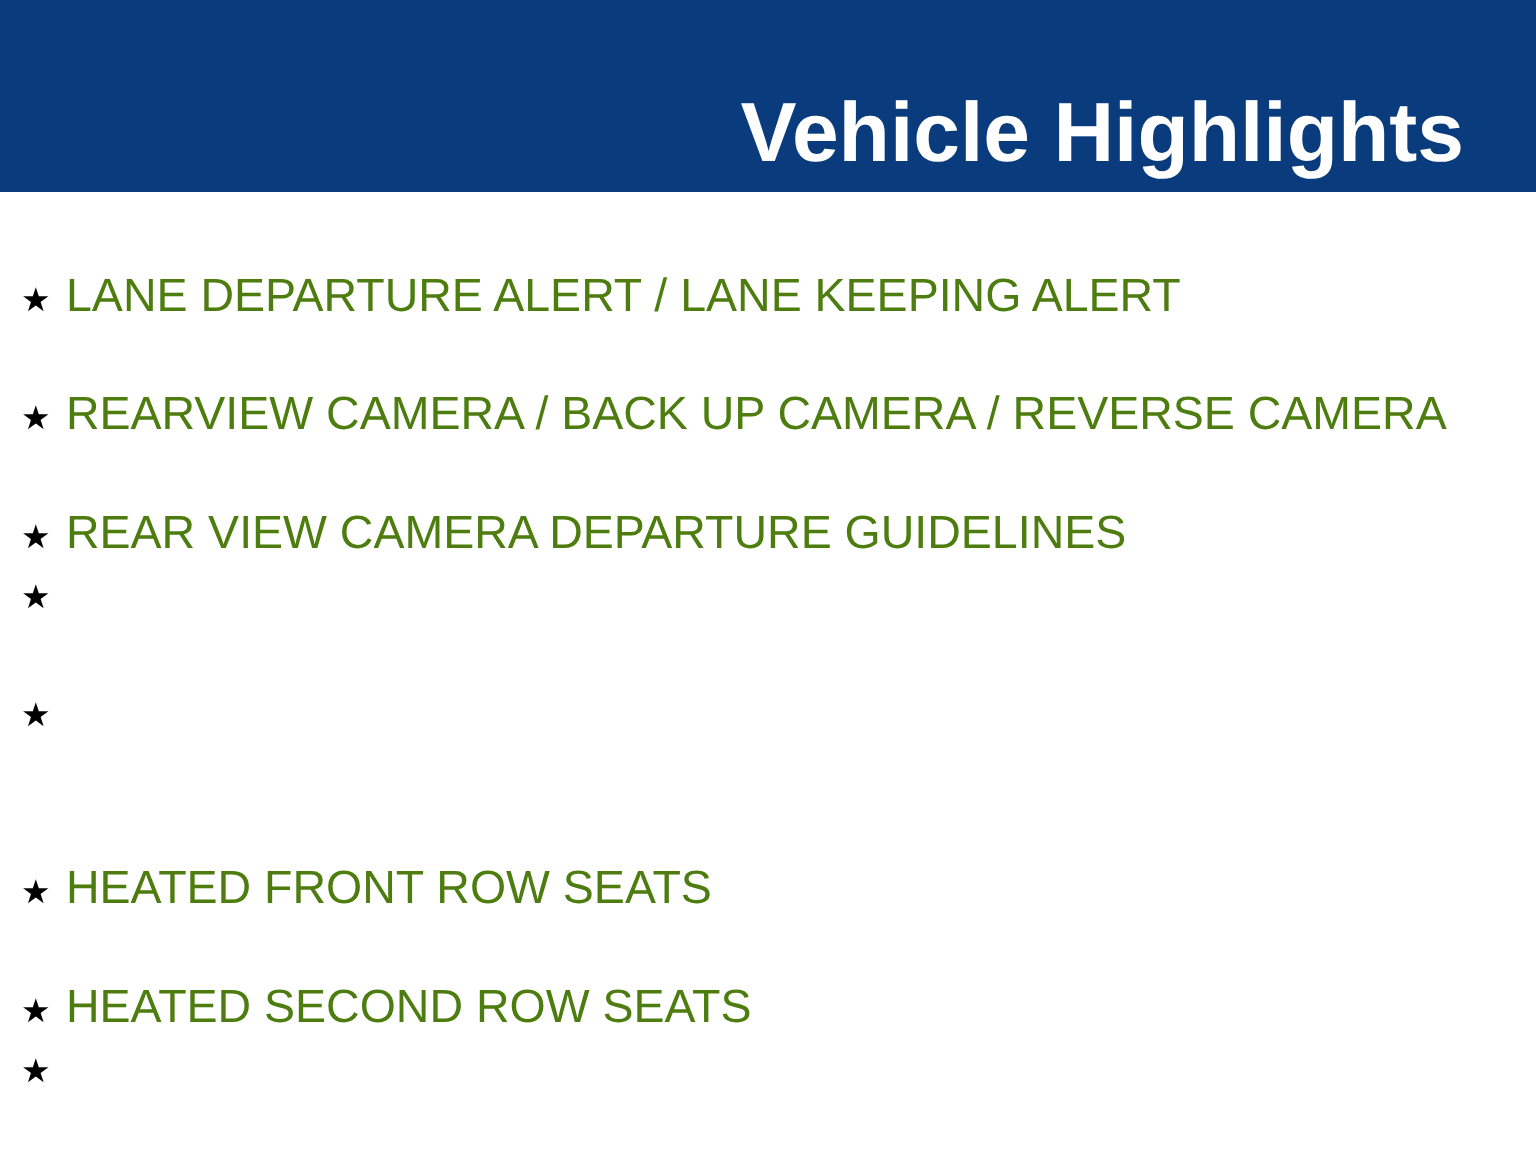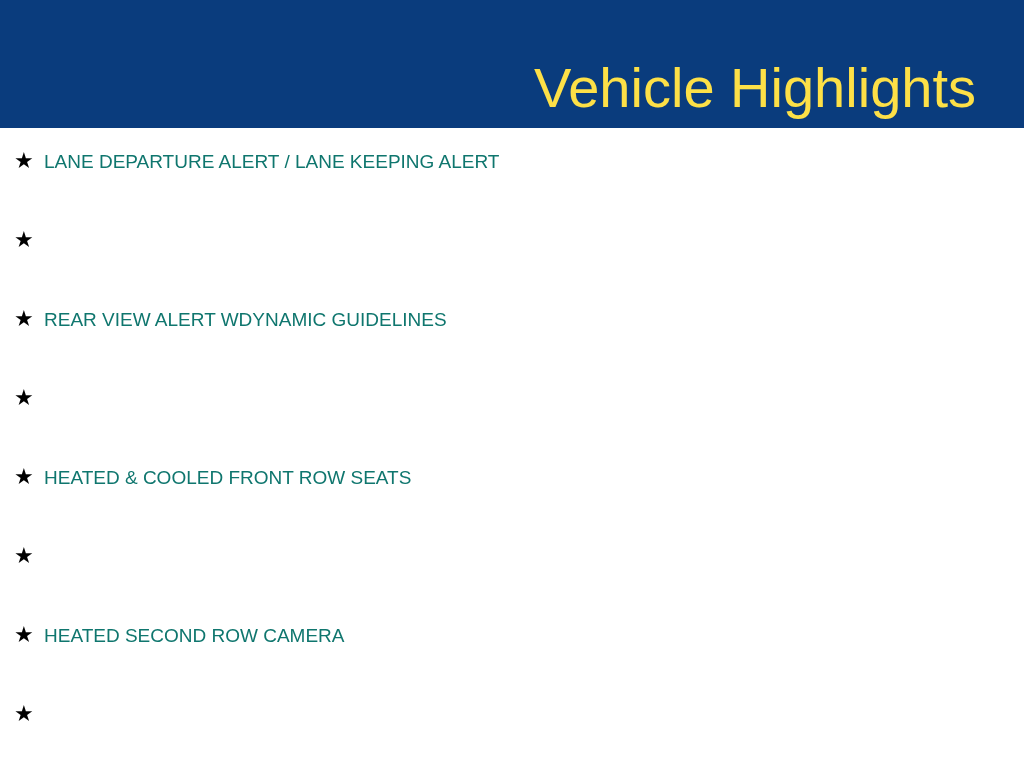--- a/index.html
+++ b/index.html
@@ -27,23 +27,23 @@
     width: 1024px;
     height: 128px;
     background: #0a3C7D;
     display: flex;
     align-items: center;
     justify-content: flex-end;
     box-sizing: border-box;
     padding-right: 48px;
   }
   .title-text {
-    color: #fde047;
+    color: #ffffff;
     font-size: 56px;
-    font-weight: normal;
+    font-weight: bold;
     line-height: 1.1;
     letter-spacing: 0px;
     white-space: nowrap;
     margin-top: 48px;
   }
   .bullet-list {
     position: absolute;
     left: 0;
     top: 128px;
     width: 1024px;
@@ -63,67 +63,69 @@
     width: 34px;
     flex: 0 0 34px;
     color: #000000;
     font-size: 22px;
     line-height: 1;
     text-align: left;
     padding-left: 4px;
     box-sizing: border-box;
   }
   .bullet-text {
-    color: #0f766e;
-    font-size: 19px;
+    color: #4d7c0f;
+    font-size: 31px;
     line-height: 1.2;
     white-space: nowrap;
+    margin-top: 28px;
   }
 </style>
 </head>
 <body>
 
 <div class="slide">
 
   <div class="title-band">
     <div class="title-text">Vehicle Highlights</div>
   </div>
 
   <ul class="bullet-list">
 
     <li class="bullet-item">
       <span class="bullet-marker">★</span>
       <span class="bullet-text">LANE DEPARTURE ALERT / LANE KEEPING ALERT</span>
     </li>
 
     <li class="bullet-item">
       <span class="bullet-marker">★</span>
+      <span class="bullet-text">REARVIEW CAMERA / BACK UP CAMERA / REVERSE CAMERA</span>
     </li>
 
     <li class="bullet-item">
       <span class="bullet-marker">★</span>
-      <span class="bullet-text">REAR VIEW ALERT WDYNAMIC GUIDELINES</span>
+      <span class="bullet-text">REAR VIEW CAMERA DEPARTURE GUIDELINES</span>
     </li>
 
     <li class="bullet-item">
       <span class="bullet-marker">★</span>
     </li>
 
     <li class="bullet-item">
       <span class="bullet-marker">★</span>
-      <span class="bullet-text">HEATED &amp; COOLED FRONT ROW SEATS</span>
     </li>
 
     <li class="bullet-item">
       <span class="bullet-marker">★</span>
+      <span class="bullet-text">HEATED FRONT ROW SEATS</span>
     </li>
 
     <li class="bullet-item">
       <span class="bullet-marker">★</span>
-      <span class="bullet-text">HEATED SECOND ROW CAMERA</span>
+      <span class="bullet-text">HEATED SECOND ROW SEATS</span>
     </li>
 
     <li class="bullet-item">
       <span class="bullet-marker">★</span>
     </li>
 
   </ul>
 
 </div>
 

